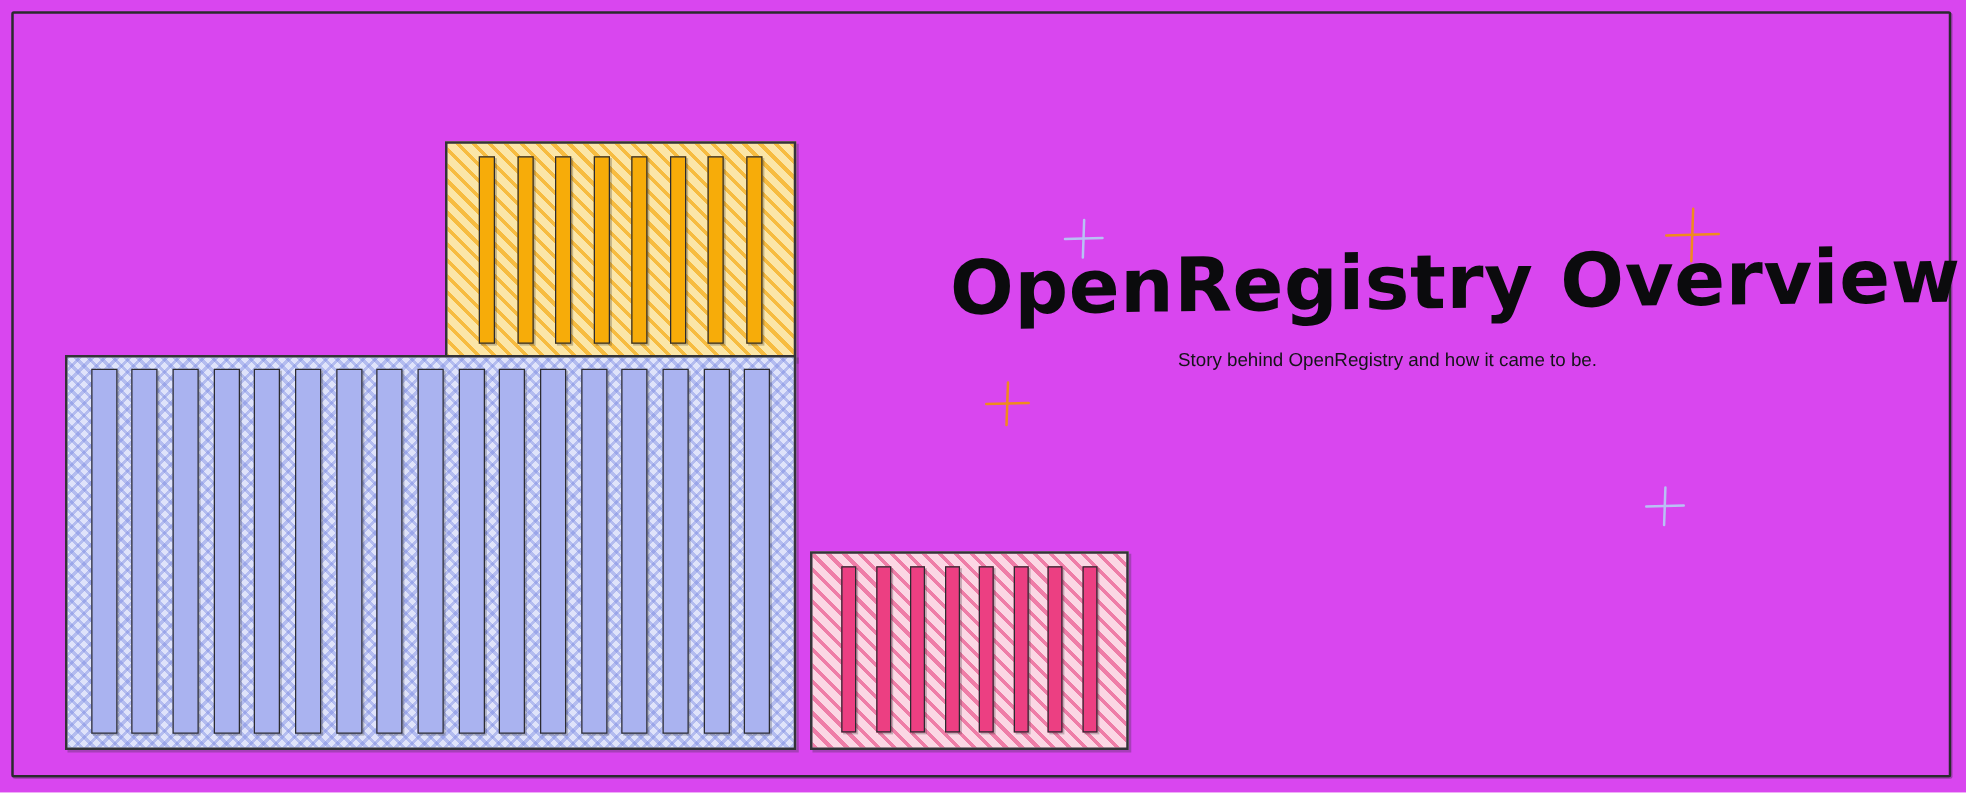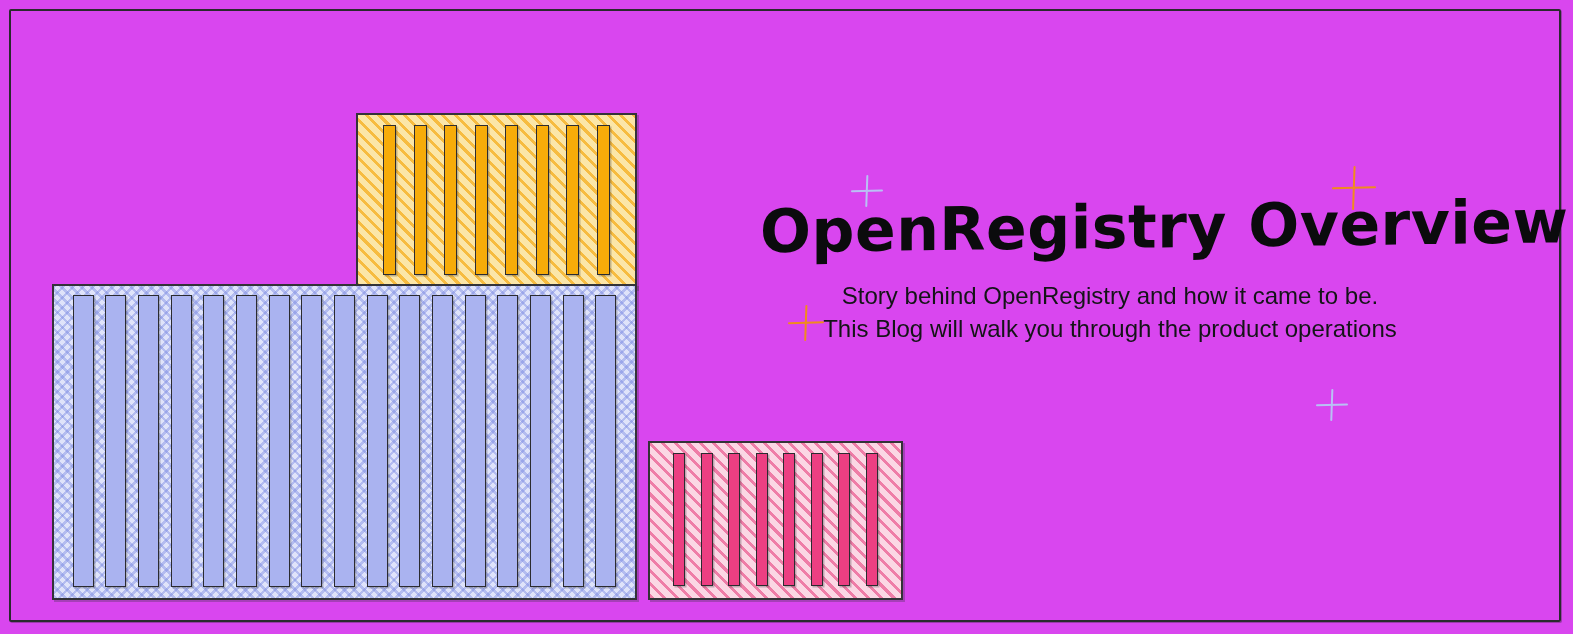--- a/index.html
+++ b/index.html
@@ -128,21 +128,21 @@
     font-weight: 700;
     color: #0b0b0d;
     letter-spacing: .5px;
     white-space: nowrap;
     line-height: 1.05;
     transform: skewY(-0.7deg);
   }
   .subtitle {
     margin-top: 20px;
     font-family: "Liberation Sans", sans-serif;
-    font-size: 24px;
+    font-size: 15px;
     line-height: 1.38;
     color: #141417;
   }
   .subtitle div { white-space: nowrap; }
 
   
   .cross { position: absolute; }
   .cross::before, .cross::after {
     content: "";
     position: absolute;
@@ -224,17 +224,16 @@
 
   <span class="cross cross-lav" id="cross-1"></span>
   <span class="cross cross-org" id="cross-2"></span>
   <span class="cross cross-org" id="cross-3"></span>
   <span class="cross cross-lav" id="cross-4"></span>
 
   <div class="text-panel">
     <div class="title">OpenRegistry Overview</div>
     <div class="subtitle">
         <div>Story behind OpenRegistry and how it came to be.</div>
-        <div>This Blog will walk you through the product operations</div>
       </div>
   </div>
 
 </div>
 
 </body></html>

